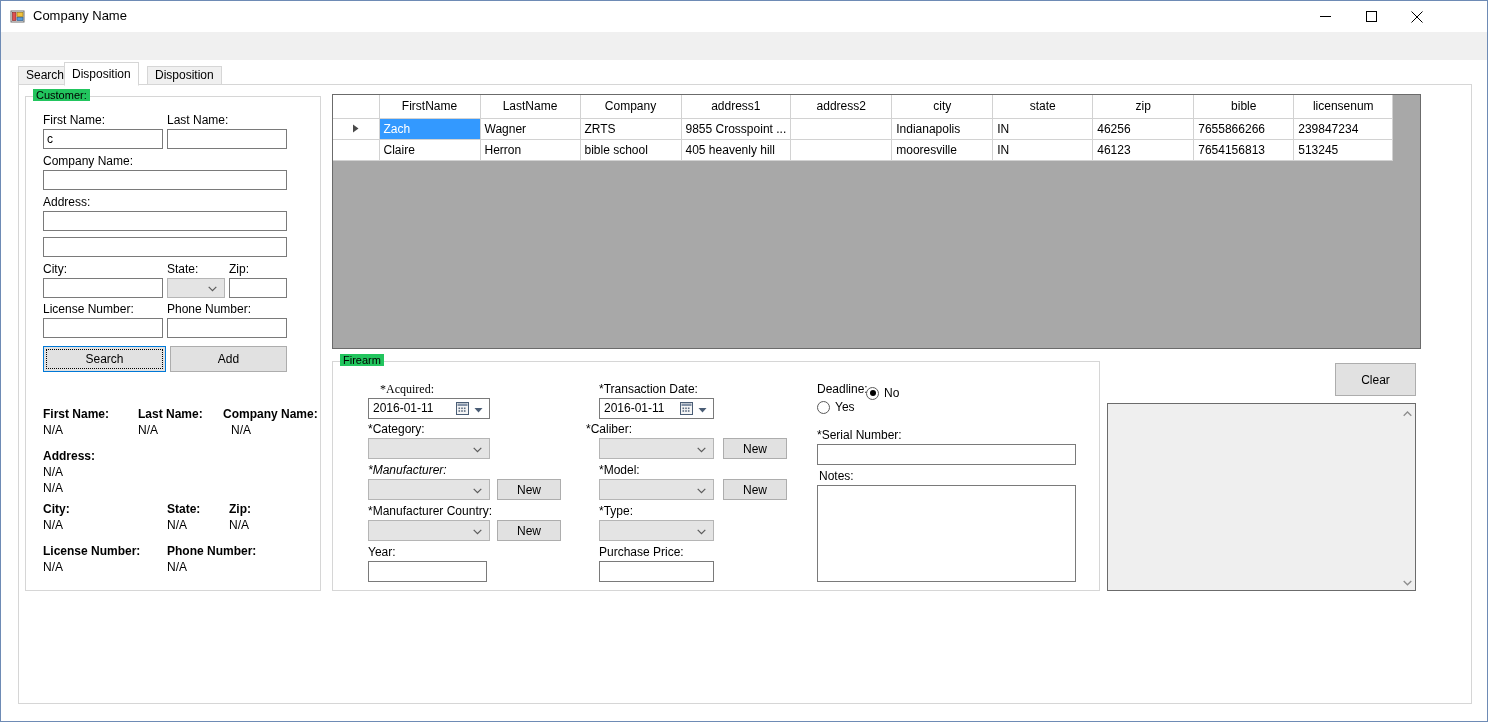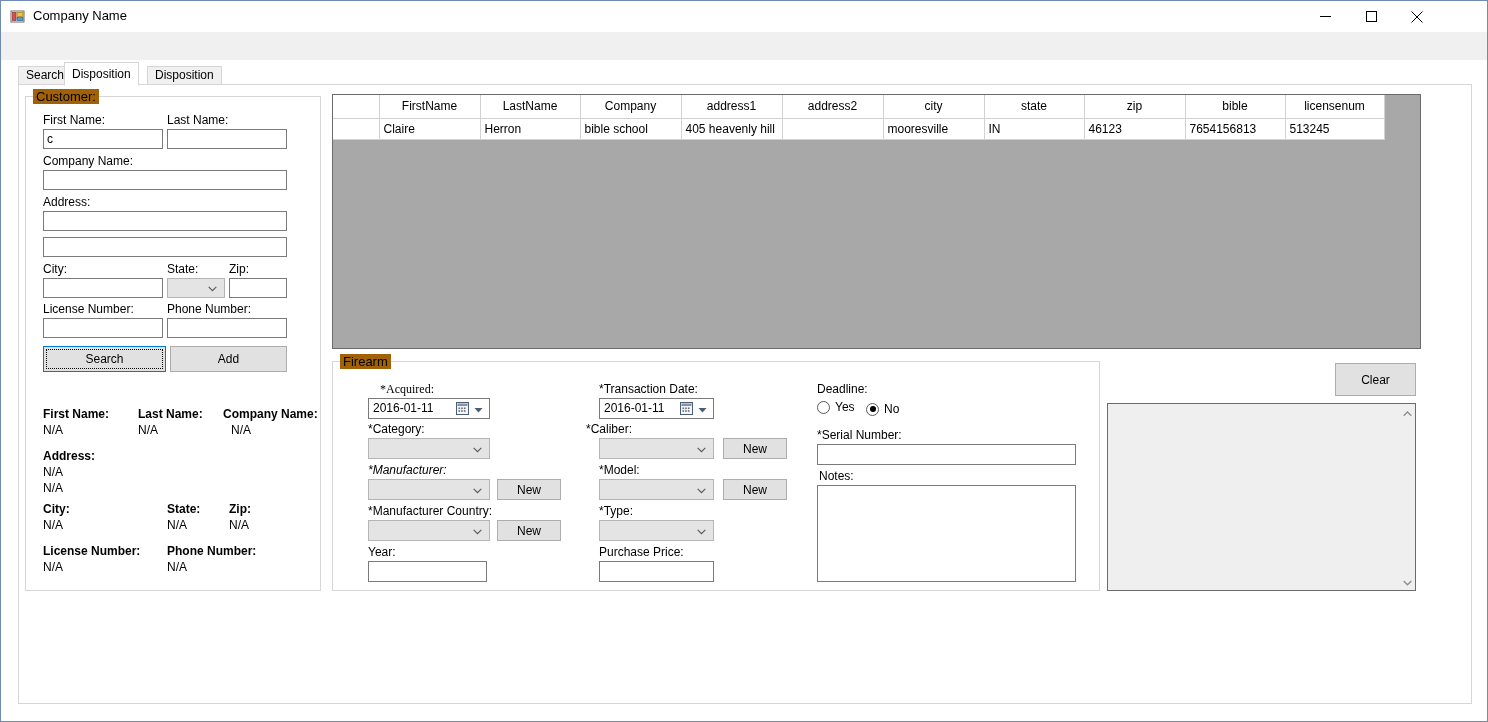--- a/index.html
+++ b/index.html
@@ -108,23 +108,23 @@
   
   .groupbox {
     position: absolute;
     border: 1px solid #d6d6d6;
     box-sizing: border-box;
   }
   .groupbox > .gb-title {
     position: absolute;
     top: -8px;
     left: 7px;
-    background: #a16207;
+    background: #22c55e;
     padding: 0 3px;
-    font-size: 13px;
+    font-size: 11px;
     color: #000;
     white-space: nowrap;
   }
 
   
   .lbl {
     position: absolute;
     font-size: 12px;
     color: #000;
     white-space: nowrap;
@@ -432,20 +432,39 @@
             <th>address2</th>
             <th>city</th>
             <th>state</th>
             <th>zip</th>
             <th>bible</th>
             <th>licensenum</th>
           </tr>
         </thead>
         <tbody>
           <tr>
+            <td class="rowhdr">
+              <span class="rowarrow">
+                <svg width="7" height="9" viewBox="0 0 7 9">
+                  <path d="M0.5 0.5 L6 4.5 L0.5 8.5 Z" fill="#4a4a4a"></path>
+                </svg>
+              </span>
+            </td>
+            <td class="sel">Zach</td>
+            <td>Wagner</td>
+            <td>ZRTS</td>
+            <td>9855 Crosspoint ...</td>
+            <td></td>
+            <td>Indianapolis</td>
+            <td>IN</td>
+            <td>46256</td>
+            <td>7655866266</td>
+            <td>239847234</td>
+          </tr>
+          <tr>
             <td class="rowhdr"></td>
             <td>Claire</td>
             <td>Herron</td>
             <td>bible school</td>
             <td>405 heavenly hill</td>
             <td></td>
             <td>mooresville</td>
             <td>IN</td>
             <td>46123</td>
             <td>7654156813</td>
@@ -576,21 +595,21 @@
       </div>
 
       <span class="lbl" style="left:266px; top:183px;">Purchase Price:</span>
       <input class="tb" style="left: 266px; top: 199px; width: 115px; height: 21px;" value="">
 
       <span class="lbl" style="left:484px; top:20px;">Deadline:</span>
       <div class="radio-item" style="left:484px; top:38px;">
         <span class="radio-dot"></span>
         <span>Yes</span>
       </div>
-      <div class="radio-item" style="left:533px; top:40px;">
+      <div class="radio-item" style="left:533px; top:24px;">
         <span class="radio-dot on"></span>
         <span>No</span>
       </div>
 
       <span class="lbl" style="left:484px; top:66px;">*Serial Number:</span>
       <input class="tb" style="left: 484px; top: 82px; width: 259px; height: 21px;" value="">
 
       <span class="lbl" style="left:486px; top:107px;">Notes:</span>
       <textarea class="tb" style="left: 484px; top: 123px; width: 259px; height: 97px;"></textarea>
     </div>

